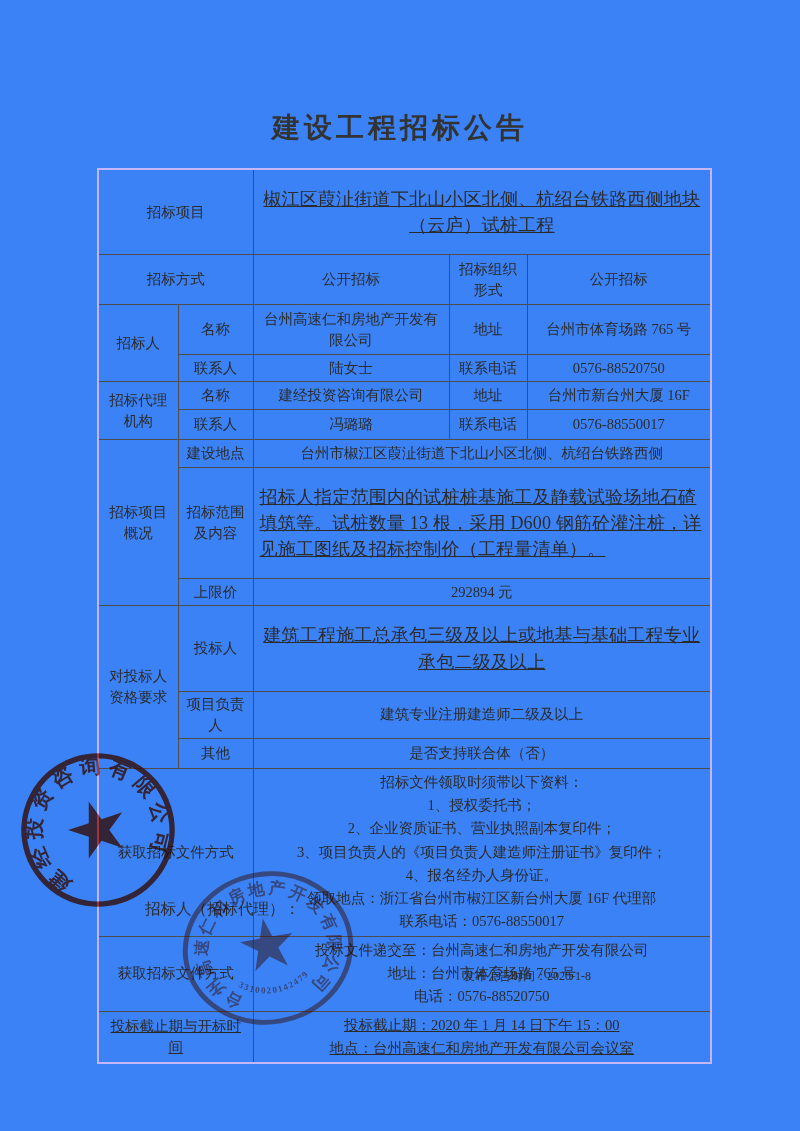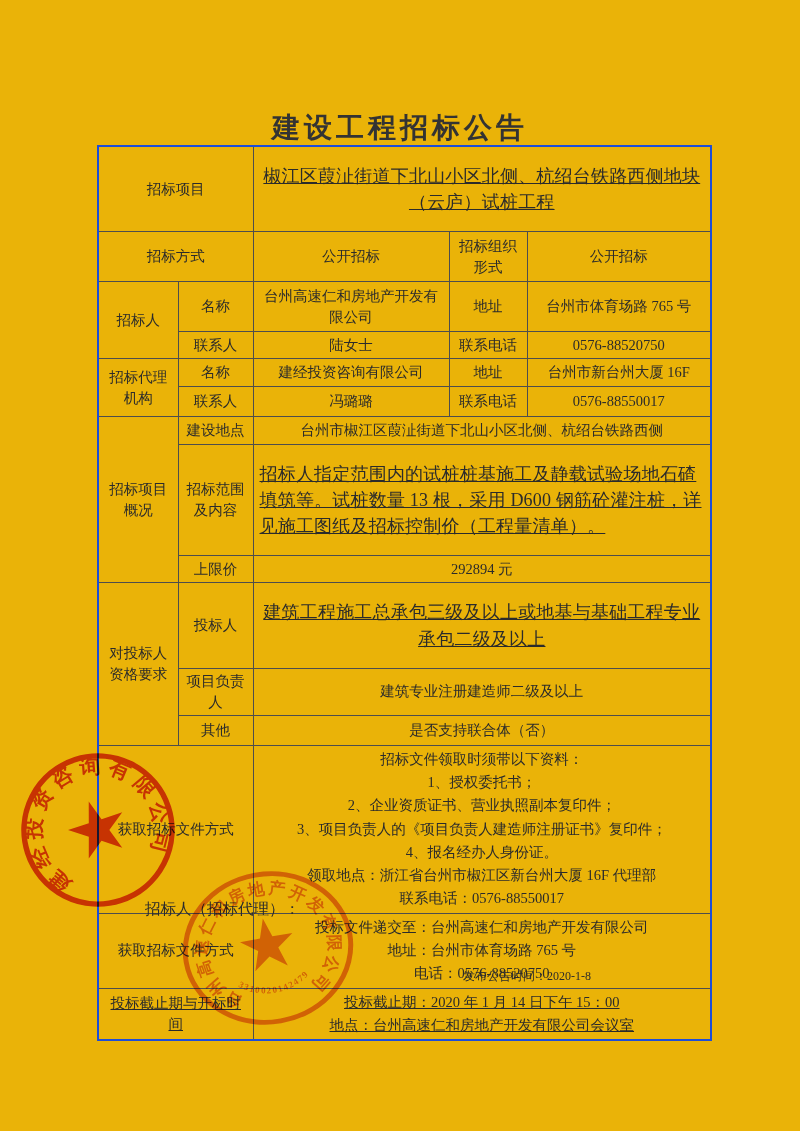--- a/index.html
+++ b/index.html
@@ -1,37 +1,37 @@
 <!DOCTYPE html>
 <html><head>
 <meta charset="utf-8">
 <style>
   * { margin: 0; padding: 0; box-sizing: border-box; }
   html, body { background: #e8e8e8; }
   .page {
     position: relative;
     width: 800px; height: 1131px;
     margin: 0 auto;
-    background: #eab308;
+    background: #3b82f6;
     font-family: "Liberation Serif", serif;
     color: #2a2a2a;
     overflow: hidden;
   }
   .doc-title {
     position: absolute; top: 109px; left: 0; width: 100%;
     text-align: center;
     font-size: 28px; letter-spacing: 4px; font-weight: 600;
     color: #333;
   }
   table.bid-table {
-    position: absolute; top: 145px; left: 97px;
+    position: absolute; top: 168px; left: 97px;
     width: 613px;
     border-collapse: collapse;
     table-layout: fixed;
-    border: 2px solid #1d4ed8;
+    border: 2px solid #c4b5fd;
   }
   .bid-table td {
     border: 1px solid #4d4d4d;
     font-size: 14.5px;
     text-align: center;
     vertical-align: middle;
     padding: 2px 7px;
     line-height: 1.45;
     color: #2b2b2b;
   }

